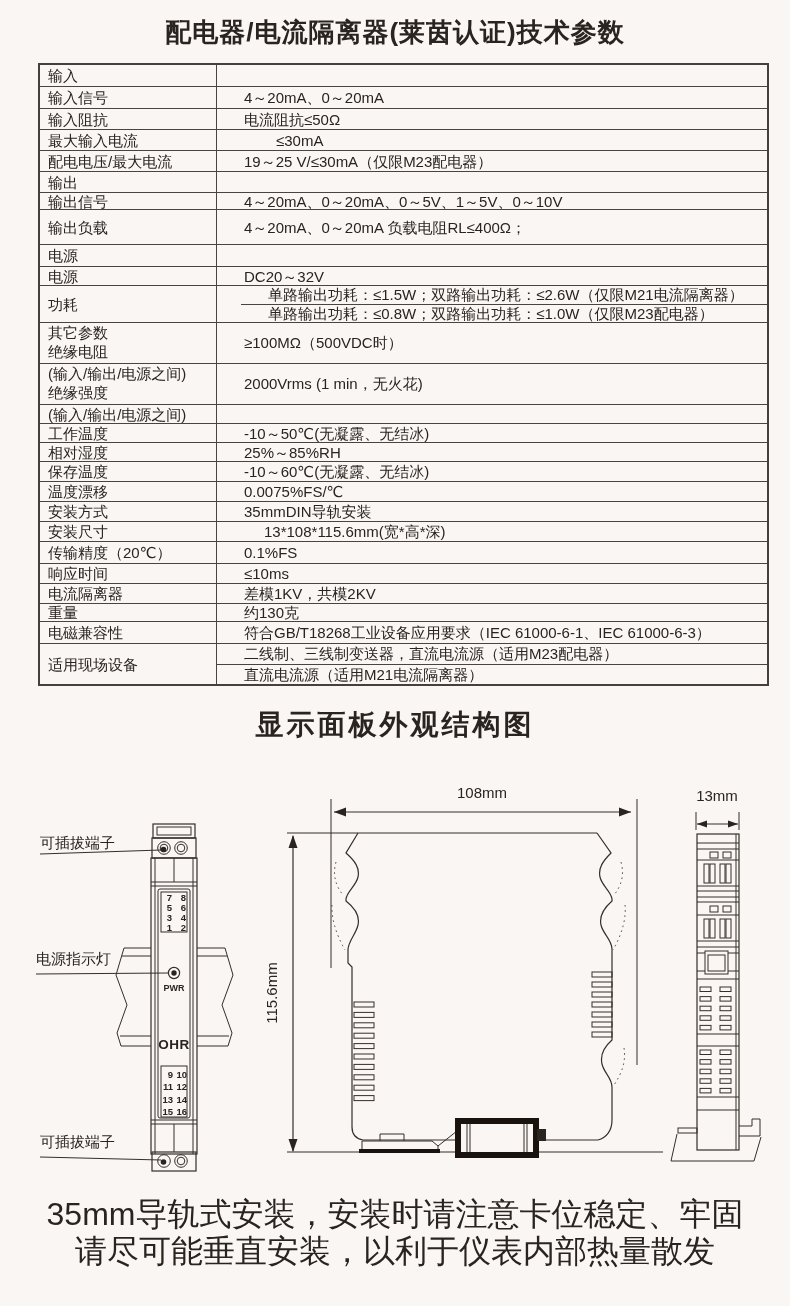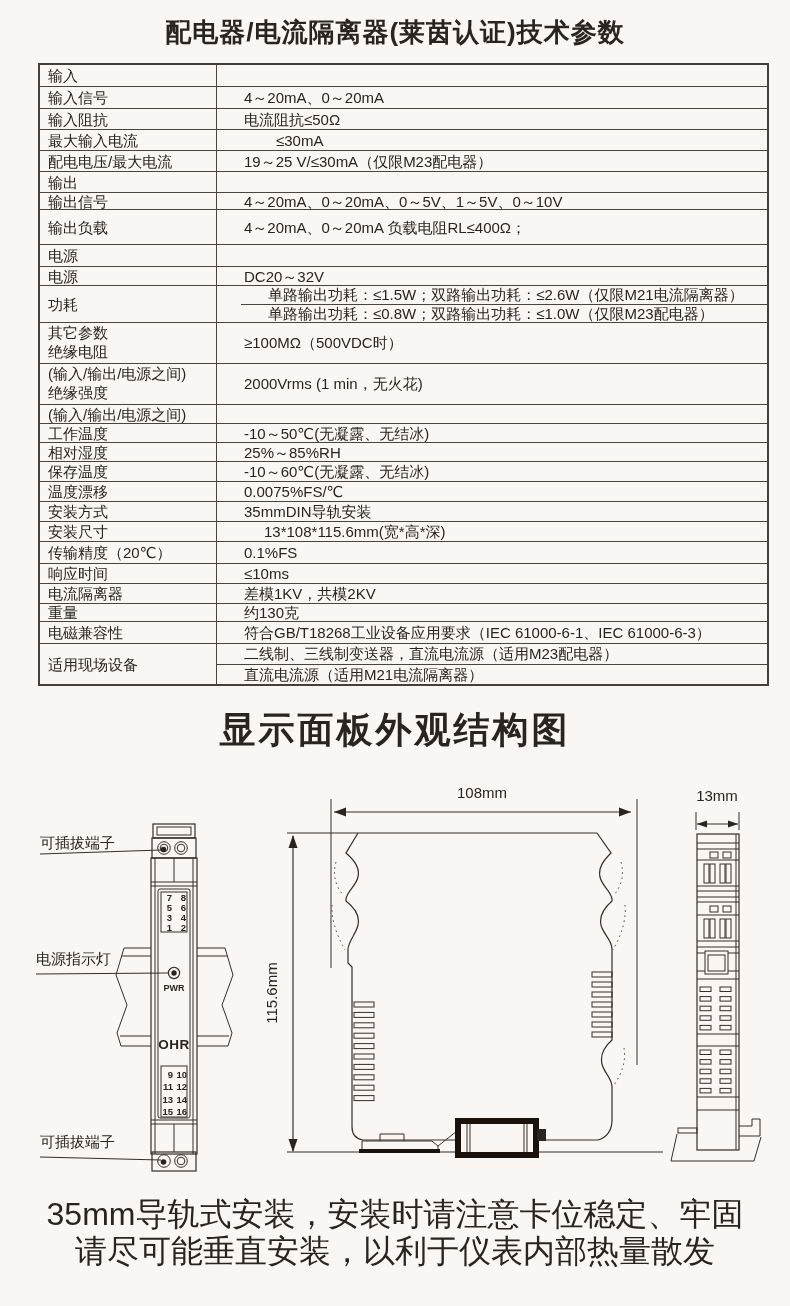--- a/index.html
+++ b/index.html
@@ -13,21 +13,21 @@
   .trow:last-child{border-bottom:none}
   .tlab{width:177px;border-right:1px solid #4a443f;padding-left:8px;
         display:flex;flex-direction:column;justify-content:center;line-height:19px;white-space:nowrap}
   .tval{flex:1;display:flex;flex-direction:column;justify-content:center;line-height:17px}
   .vline{padding-left:27px;white-space:nowrap}
   .split .vline{flex:1;display:flex;align-items:center}
   .split .vline + .vline{border-top:1px solid #4a443f}
   .vb{padding-bottom:2px}
   .b{font-weight:400}
   .section-title{position:absolute;top:706px;left:0;width:100%;text-align:center;
-                 font-size:36px;font-weight:700;letter-spacing:3px}
+                 font-size:28px;font-weight:700;letter-spacing:3px}
   .caption{position:absolute;top:1196px;left:0;width:100%;text-align:center;
            font-size:32px;line-height:37px}
   svg.diagram{position:absolute;left:0;top:0;pointer-events:none}
   .ln{stroke:#352e29;stroke-width:1.2;fill:none}
   .ln2{stroke:#352e29;stroke-width:1;fill:none}
   .thk{stroke:#1a130d;stroke-width:4;fill:none}
   .blk{stroke:#1a130d;stroke-width:6;fill:#faf6f3}
   .fillink{fill:#29241f;stroke:none}
   .dot{stroke:#4a443f;stroke-width:1;fill:none;stroke-dasharray:1.6 3.6}
   .dlab{font-size:15px;fill:#29241f}

